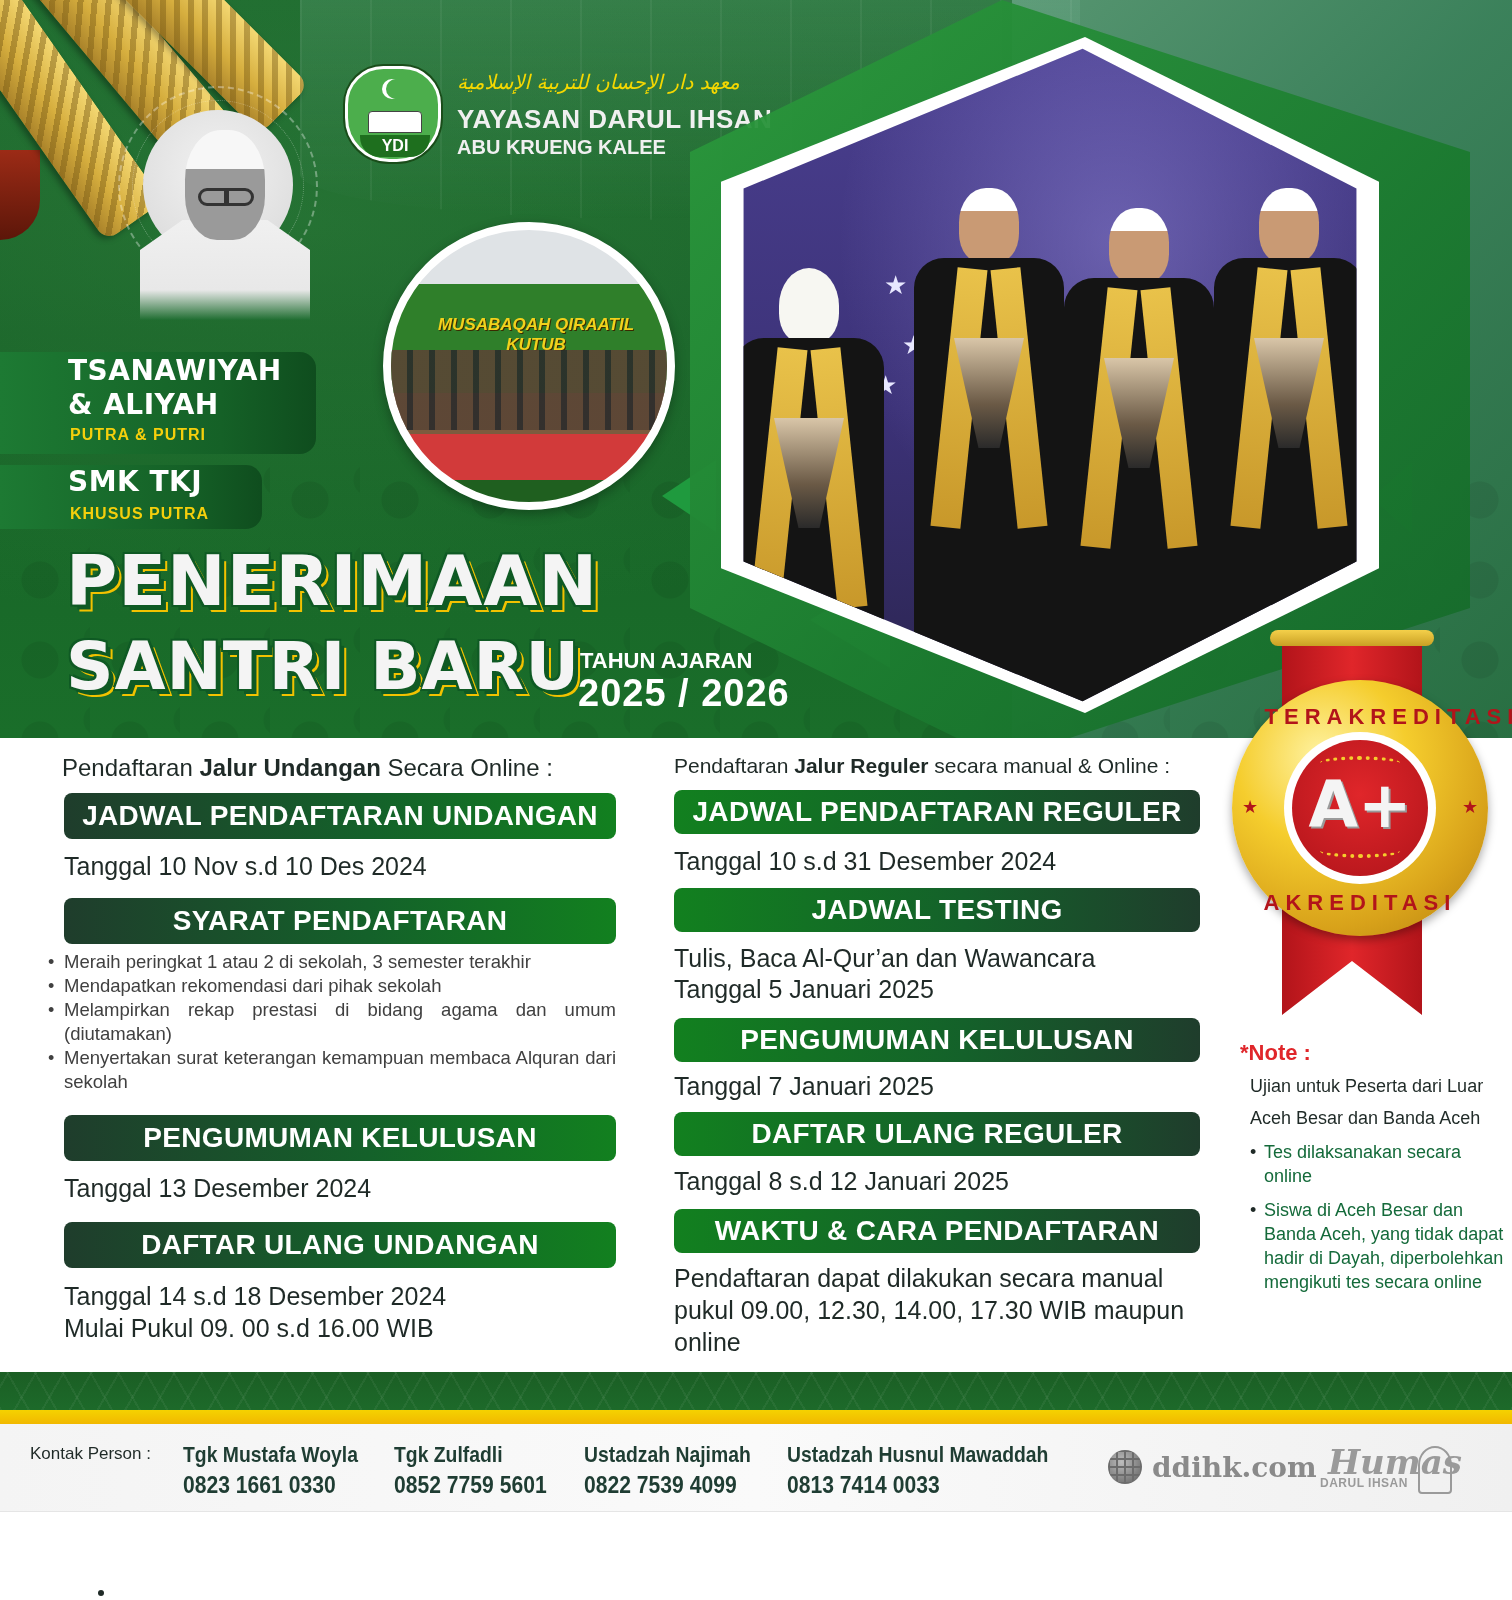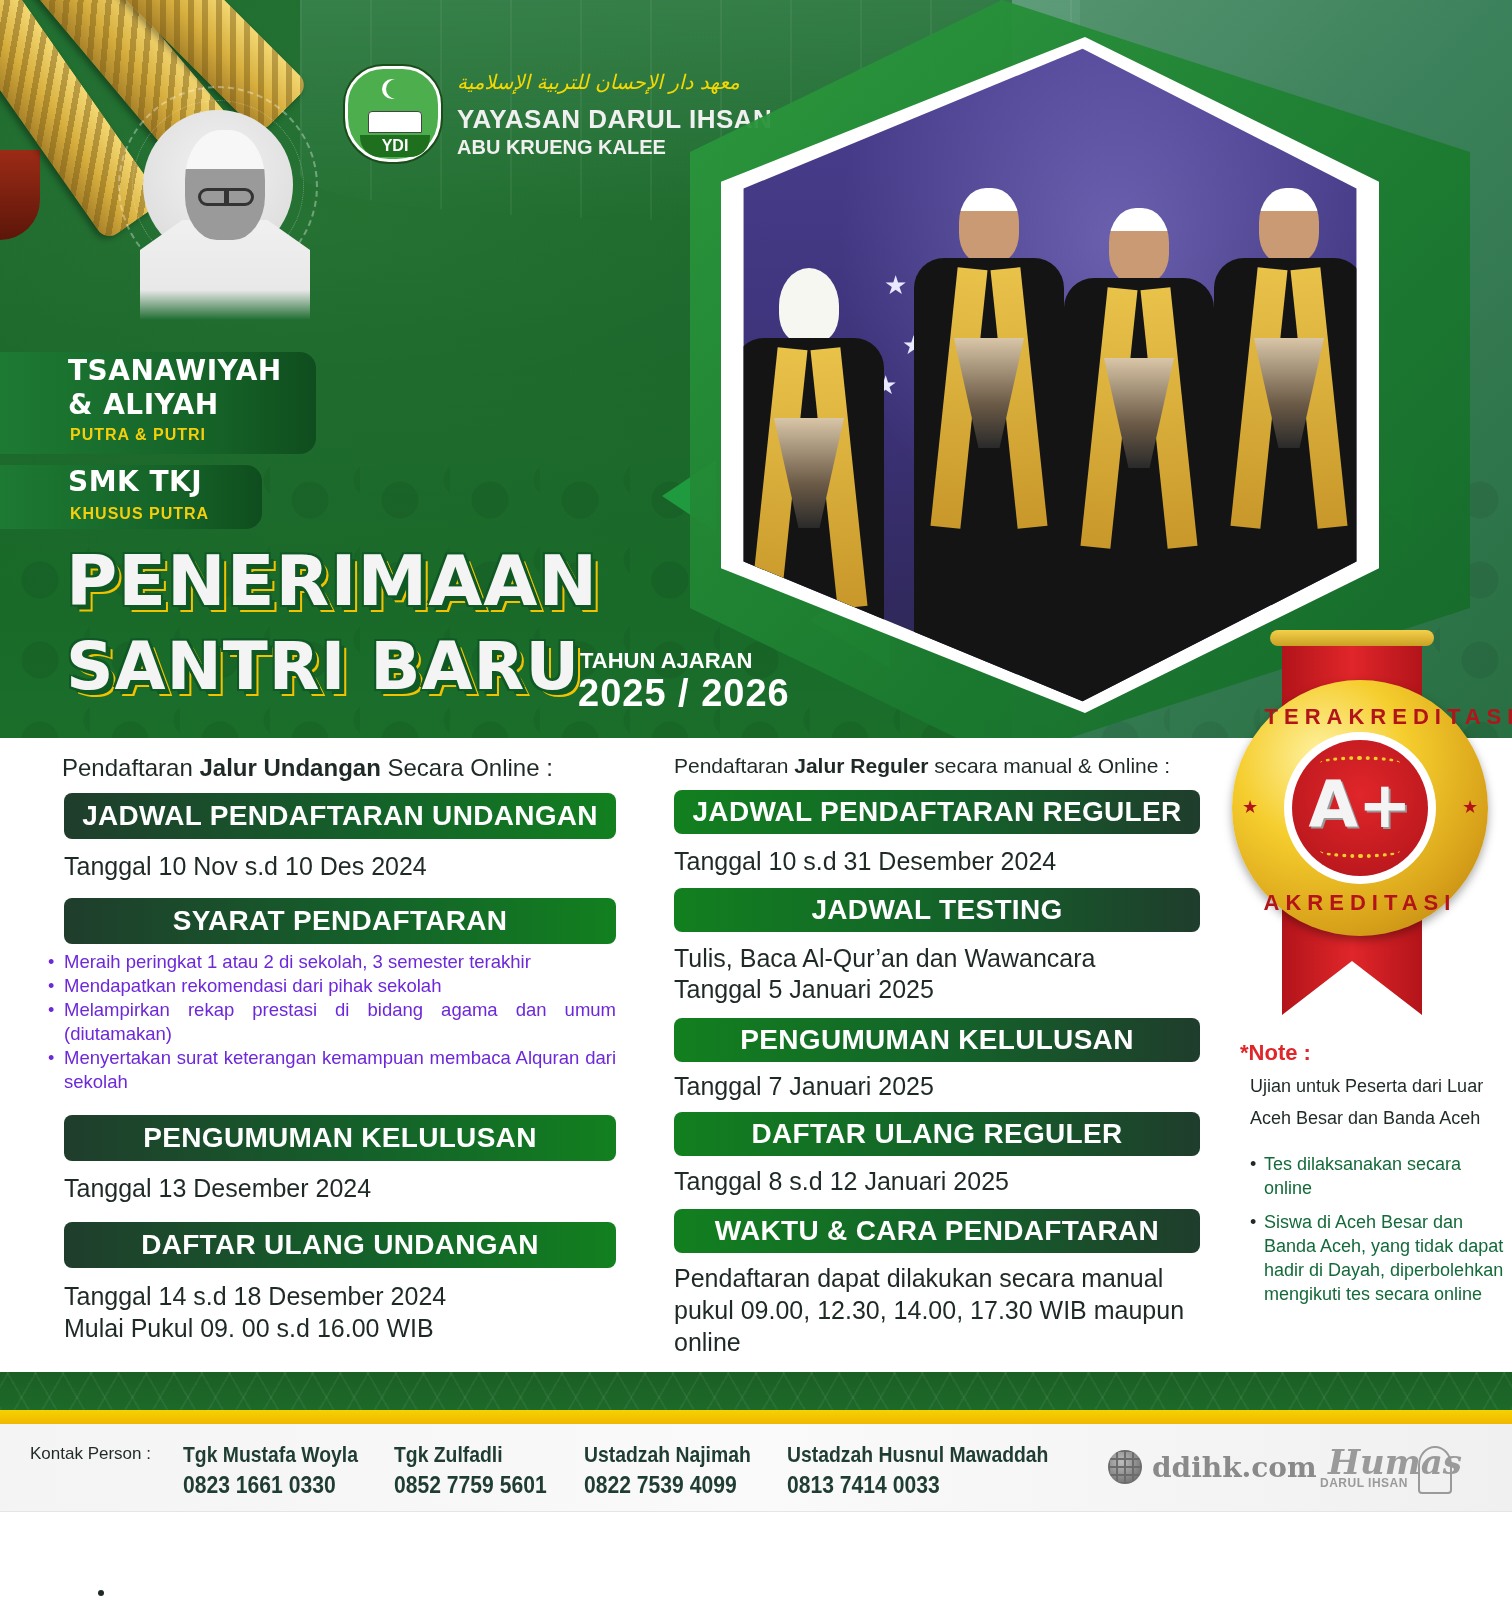--- a/index.html
+++ b/index.html
@@ -269,28 +269,28 @@
     position: absolute; height: 46px; border-radius: 8px;
     color: #fff; font-weight: 700; font-size: 28px; text-align: center; line-height: 46px;
     white-space: nowrap; letter-spacing: 0.3px;
   }
   .pill.left { left: 64px; width: 552px; background: linear-gradient(90deg, #1f3d2c 0%, #14612a 55%, #12801f 100%); }
   .pill.right { left: 674px; width: 526px; height: 44px; line-height: 44px; background: linear-gradient(90deg, #12801f 0%, #14612a 55%, #1f3d2c 100%); }
   .body-text { position: absolute; font-size: 25px; color: #1f2a27; white-space: nowrap; line-height: 32px; }
 
   .req-list { position: absolute; left: 48px; top: 950px; width: 568px; list-style: none; }
   .req-list li {
-    position: relative; padding-left: 16px; font-size: 18.5px; line-height: 24px; color: #6d28d9; text-align: justify;
+    position: relative; padding-left: 16px; font-size: 18.5px; line-height: 24px; color: #404040; text-align: justify;
   }
   .req-list li::before { content: "•"; position: absolute; left: 0; top: 0; font-size: 18px; }
 
   .note { position: absolute; left: 1240px; top: 1040px; width: 270px; }
   .note-title { font-size: 22px; color: #e0262a; font-weight: 700; }
   .note-body { margin-top: 4px; margin-left: 10px; font-size: 18px; color: #1f2a27; line-height: 32px; }
-  .note-list { list-style: none; margin-left: 10px; margin-top: 18px; }
+  .note-list { list-style: none; margin-left: 10px; margin-top: 6px; }
   .note-list li { position: relative; padding-left: 14px; font-size: 18px; line-height: 24px; color: #146a3a; margin-bottom: 10px; }
   .note-list li::before { content: "•"; position: absolute; left: 0; color: #1f2a27; }
 
   
   .footer-band {
     position: absolute; left: 0; top: 1372px; width: 1512px; height: 38px;
     background:
       repeating-linear-gradient(60deg, rgba(255,255,255,0.05) 0 2px, transparent 2px 24px),
       repeating-linear-gradient(-60deg, rgba(255,255,255,0.05) 0 2px, transparent 2px 24px),
       linear-gradient(180deg, #1b5e24, #1d6a2a);
@@ -363,20 +363,24 @@
   <div class="level-badge one">
     <div class="level-title" style="top:2px;text-align:center;">TSANAWIYAH</div>
     <div class="level-title" style="top:36px;">&amp; ALIYAH</div>
     <div class="level-sub" style="top:74px;">PUTRA &amp; PUTRI</div>
   </div>
   <div class="level-badge two">
     <div class="level-title" style="top:0px;">SMK TKJ</div>
     <div class="level-sub" style="top:40px;">KHUSUS PUTRA</div>
   </div>
 
+  <div class="event-photo">
+    <div class="event-banner-text">MUSABAQAH QIRAATIL KUTUB</div>
+    <div class="event-people"></div>
+  </div>
 
   <div class="tri" style="left:662px; top:460px; border-right:54px solid #1f9a3e;"></div>
   <div class="tri" style="left:810px; top:572px; border-right:80px solid #28b143; border-top-width:48px; border-bottom-width:48px;"></div>
   <div class="tri" style="left:1372px; top:462px; border-right:40px solid #1f9a3e;"></div>
 
   <div class="hex-wrap">
     <div class="hex-green"></div>
     <div class="hex-outer"></div>
     <div class="hex-photo">
       <span class="star" style="left:160px; top:230px;">★</span>

